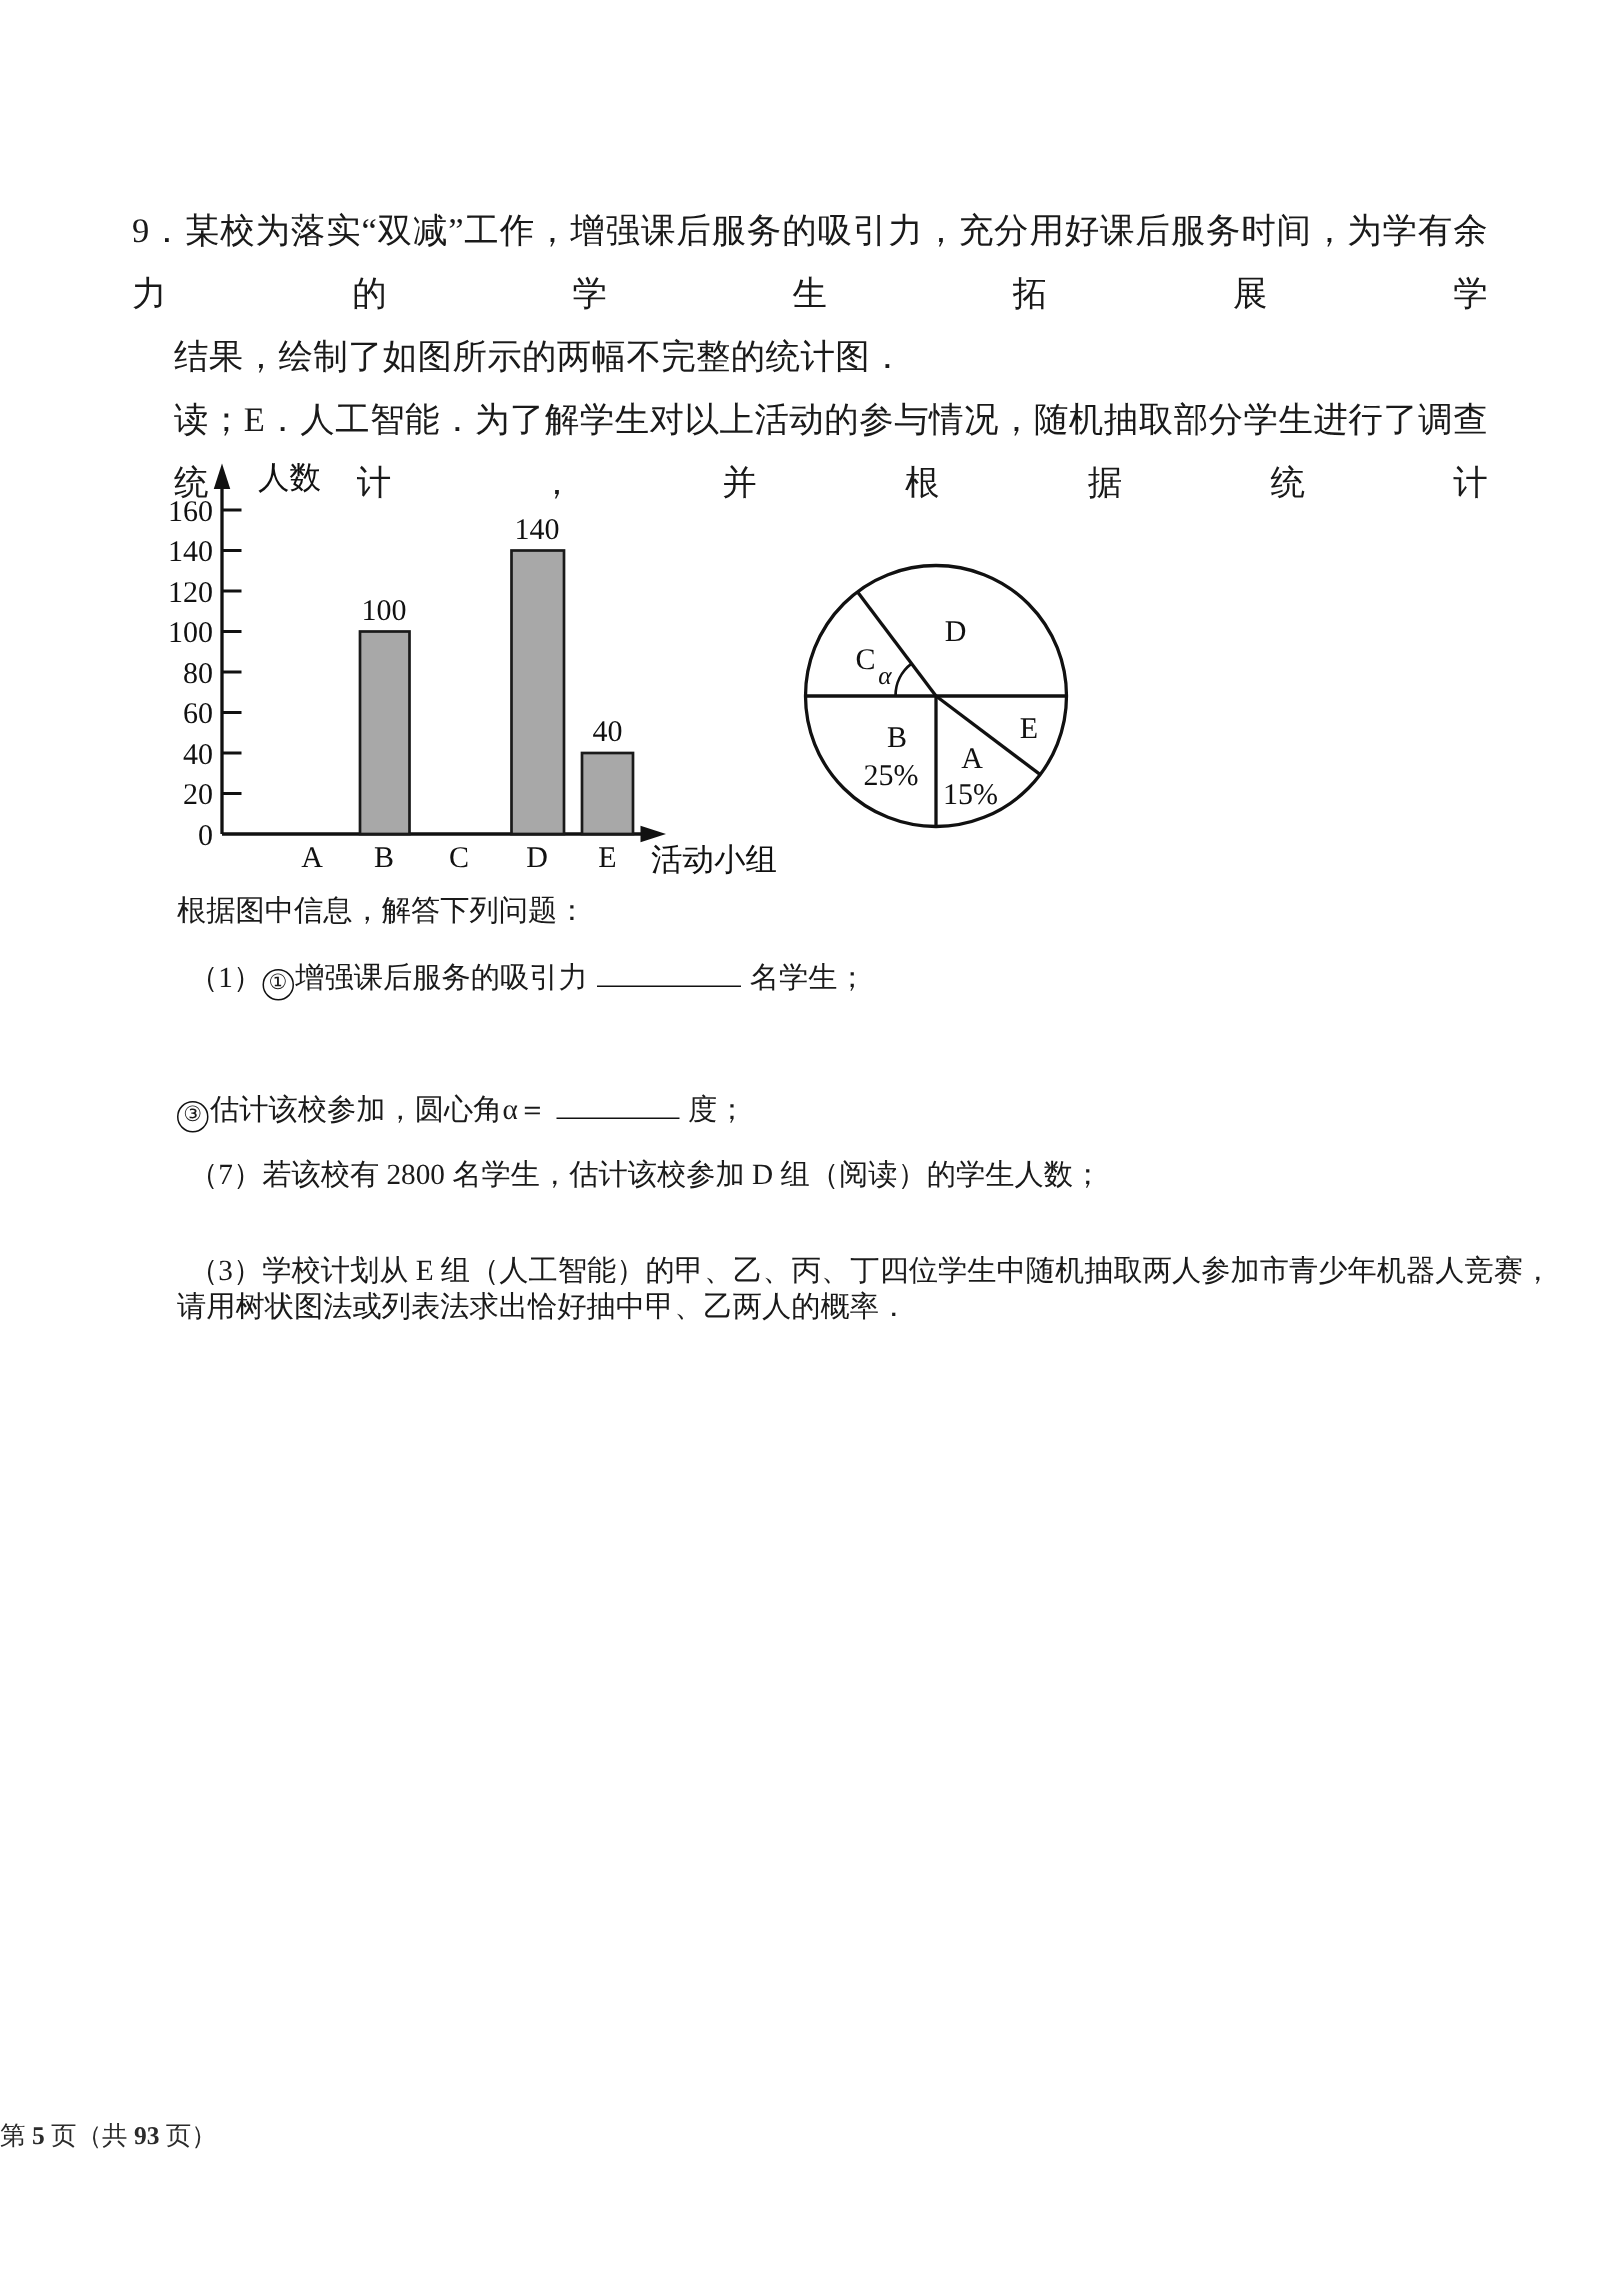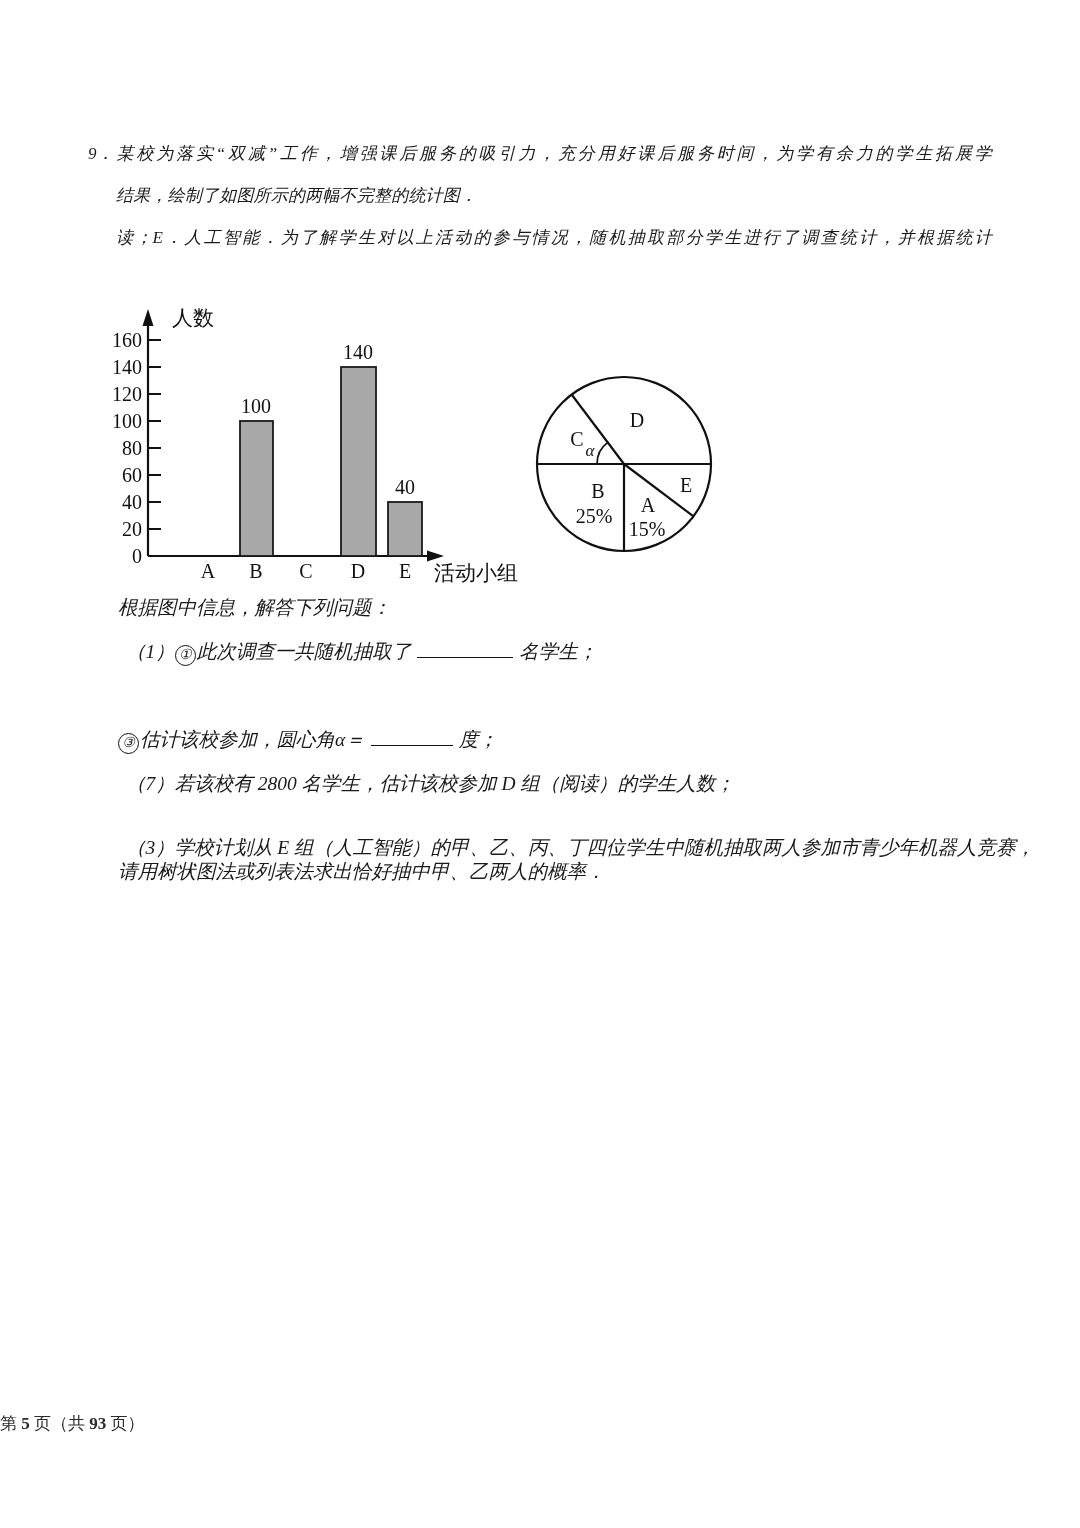--- a/index.html
+++ b/index.html
@@ -25,25 +25,24 @@
   }
 
   .qblock {
     position: absolute;
     left: 88px;
     top: 133px;
     width: 904px;
   }
 
   .qline {
-    font-size: 17px;
+    font-size: 23px;
     line-height: 42px;
     letter-spacing: 0.2px;
     white-space: nowrap;
-    font-style: italic;
   }
   .qline.just {
     text-align: justify;
     text-align-last: justify;
     white-space: normal;
   }
   .qnum {
     display: inline-block;
   }
   .indent-1 { padding-left: 28px; }
@@ -57,21 +56,20 @@
   }
 
   
   .btext {
     position: absolute;
     left: 118px;
     width: 900px;
     font-size: 19.5px;
     line-height: 24px;
     white-space: nowrap;
-    font-style: italic;
   }
 
   .blank {
     display: inline-block;
     border-bottom: 1.6px solid #111;
     vertical-align: baseline;
     margin: 0 6px;
     height: 17px;
   }
   .blank.w1 { width: 96px; }
@@ -203,21 +201,21 @@
       <text x="123" y="144" font-size="20" text-anchor="middle">A</text>
       <text x="122" y="168" font-size="20" text-anchor="middle">15%</text>
     </svg>
   </div>
 
   <div class="btext" style="top:596px;">
     <span>根据图中信息，解答下列问题：</span>
   </div>
 
   <div class="btext" style="top:640px; left:126px;">
-    <span>（1）</span><span class="circnum">①</span><span>此次调查一共随机抽取了</span><span class="blank w1"></span><span>名学生；</span>
+    <span>（1）</span><span class="circnum">①</span><span>增强课后服务的吸引力</span><span class="blank w1"></span><span>名学生；</span>
   </div>
 
 
   <div class="btext" style="top:728px;">
     <span class="circnum">③</span><span>估计该校参加，圆心角α＝</span><span class="blank w3"></span><span>度；</span>
   </div>
 
   <div class="btext" style="top:772px; left:126px;">
     <span>（7）若该校有 2800 名学生，估计该校参加 D 组（阅读）的学生人数；</span>
   </div>

